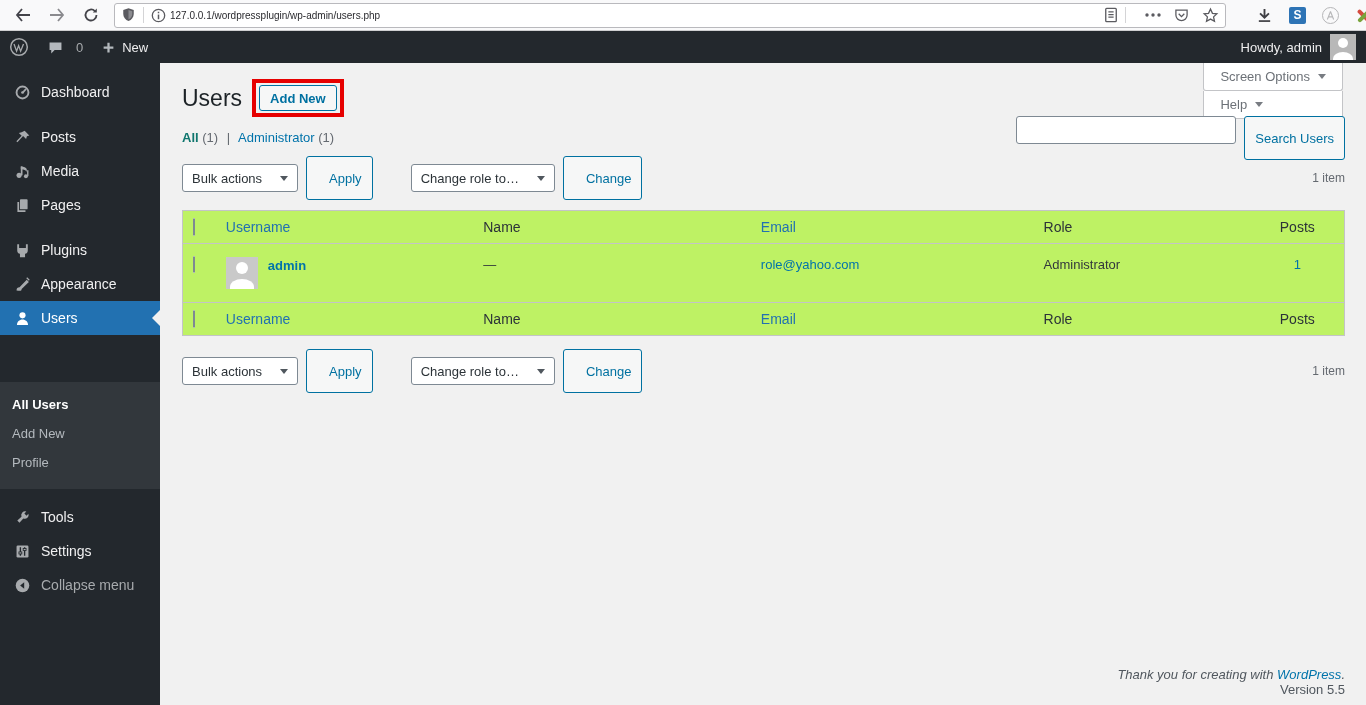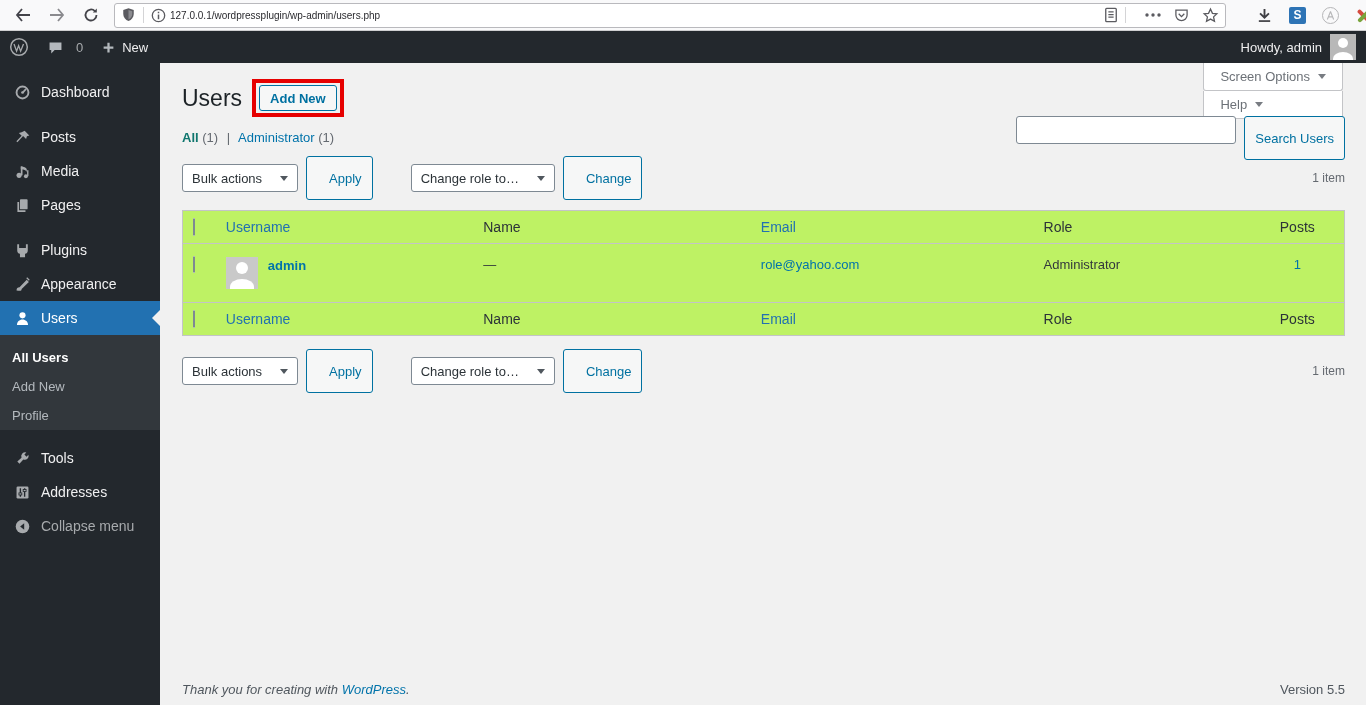--- a/index.html
+++ b/index.html
@@ -45,21 +45,21 @@
 
   
   .main{display:flex;height:642px;}
   .sidebar{width:160px;background:var(--dark);flex-shrink:0;color:#f0f0f1;font-size:14px;padding-top:12px;display:flex;flex-direction:column;}
   .menu-item{display:flex;align-items:center;height:34px;padding:0 12px;cursor:pointer;}
   .menu-item .mi{width:20px;display:flex;align-items:center;justify-content:center;color:#a7aaad;margin-right:9px;flex-shrink:0;}
   .menu-sep{height:11px;}
   .menu-item.active{background:var(--highlight);color:#fff;position:relative;}
   .menu-item.active .mi{color:#fff;}
   .menu-item.active:after{content:"";position:absolute;right:0;top:50%;margin-top:-8px;border:8px solid transparent;border-right-color:#f1f1f1;}
-  .submenu{background:var(--submenu);padding:8px 0 0;font-size:13px;}
+  .submenu{background:var(--submenu);padding:8px 0 12px;font-size:13px;margin-top:47px;}
   .submenu-item{padding:7px 12px;color:#b4b9be;cursor:pointer;}
   .submenu-item.current{color:#fff;font-weight:bold;}
   .collapse-item{color:#a7aaad;}
 
   
   .content{flex:1;background:#f1f1f1;position:relative;padding:16px 21px 0 22px;}
   .screen-tabs{position:absolute;top:0;right:23px;display:flex;flex-direction:column;}
   .screen-tab{background:#fff;border:1px solid #c3c4c7;border-top:none;border-radius:0 0 3px 3px;padding:6px 16px;font-size:13px;color:#6c7177;display:flex;align-items:center;margin-left:9px;cursor:pointer;}
   .caret-down{width:0;height:0;border-left:4px solid transparent;border-right:4px solid transparent;border-top:5px solid #787c82;margin-left:8px;}
 
@@ -99,21 +99,21 @@
   .checkbox{width:18px;height:18px;border:1px solid #7e8993;border-radius:4px;background:#fff;cursor:pointer;}
   thead .checkbox,tfoot .checkbox{margin-top:0;}
   .user-cell{display:flex;align-items:flex-start;}
   .avatar{width:32px;height:32px;background:#c9c9c9;position:relative;overflow:hidden;margin-right:10px;flex-shrink:0;}
   .avatar:before{content:"";position:absolute;left:50%;top:5px;width:12px;height:12px;margin-left:-6px;border-radius:50%;background:#fff;}
   .avatar:after{content:"";position:absolute;left:50%;bottom:-6px;width:24px;height:16px;margin-left:-12px;border-radius:50% 50% 0 0;background:#fff;}
   .user-link{color:var(--accent);font-weight:bold;text-decoration:none;cursor:pointer;margin-top:1px;}
   td a{color:var(--accent);text-decoration:none;cursor:pointer;}
   .name-dash{color:#50575e;}
 
-  .wp-footer{position:absolute;left:22px;right:21px;bottom:8px;display:flex;justify-content:space-between;align-items:flex-end;font-size:13px;color:#50575e;}
+  .wp-footer{position:absolute;left:22px;right:21px;bottom:8px;display:flex;justify-content:space-between;align-items:flex-end;font-size:13px;color:#50575e;flex-direction:column;}
   .thankyou{font-style:italic;}
   .thankyou a{color:var(--accent);cursor:pointer;}
   .version{color:#50575e;}
 
   svg{display:block;}
 </style>
 </head>
 <body>
 
 <div class="browser-bar">
@@ -313,21 +313,21 @@
     </div>
     <div class="menu-item">
       <span class="mi">
         <svg width="17" height="17" viewBox="0 0 20 20">
             <rect x="3" y="3" width="14" height="14" rx="1.5" fill="currentColor"></rect>
             <path d="M7.5 5v10M12.5 5v10" stroke="#23282d" stroke-width="1.6"></path>
             <rect x="5.8" y="10.5" width="3.4" height="2.4" fill="currentColor" stroke="#23282d" stroke-width="1"></rect>
             <rect x="10.8" y="6.5" width="3.4" height="2.4" fill="currentColor" stroke="#23282d" stroke-width="1"></rect>
           </svg>
       </span>
-      <span>Addresses</span>
+      <span>Settings</span>
     </div>
     <div class="menu-item collapse-item">
       <span class="mi">
         <svg width="17" height="17" viewBox="0 0 20 20">
             <circle cx="10" cy="10" r="8" fill="currentColor"></circle>
             <path d="M12 6.3v7.4L7.2 10z" fill="#23282d"></path>
           </svg>
       </span>
       <span>Collapse menu</span>
     </div>

